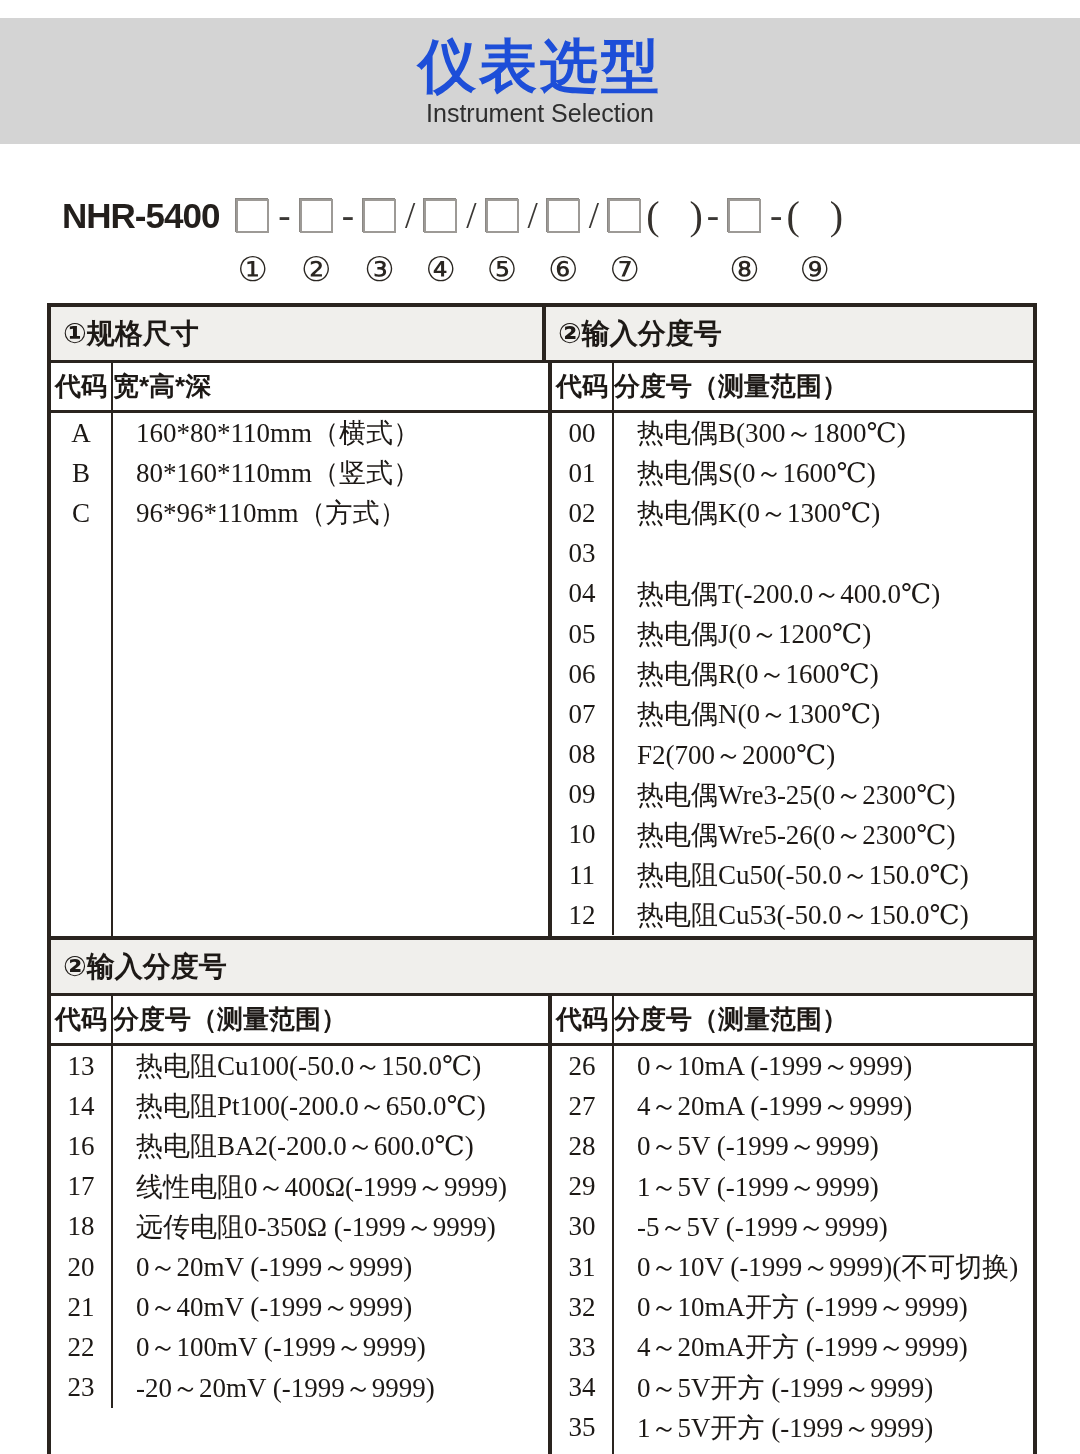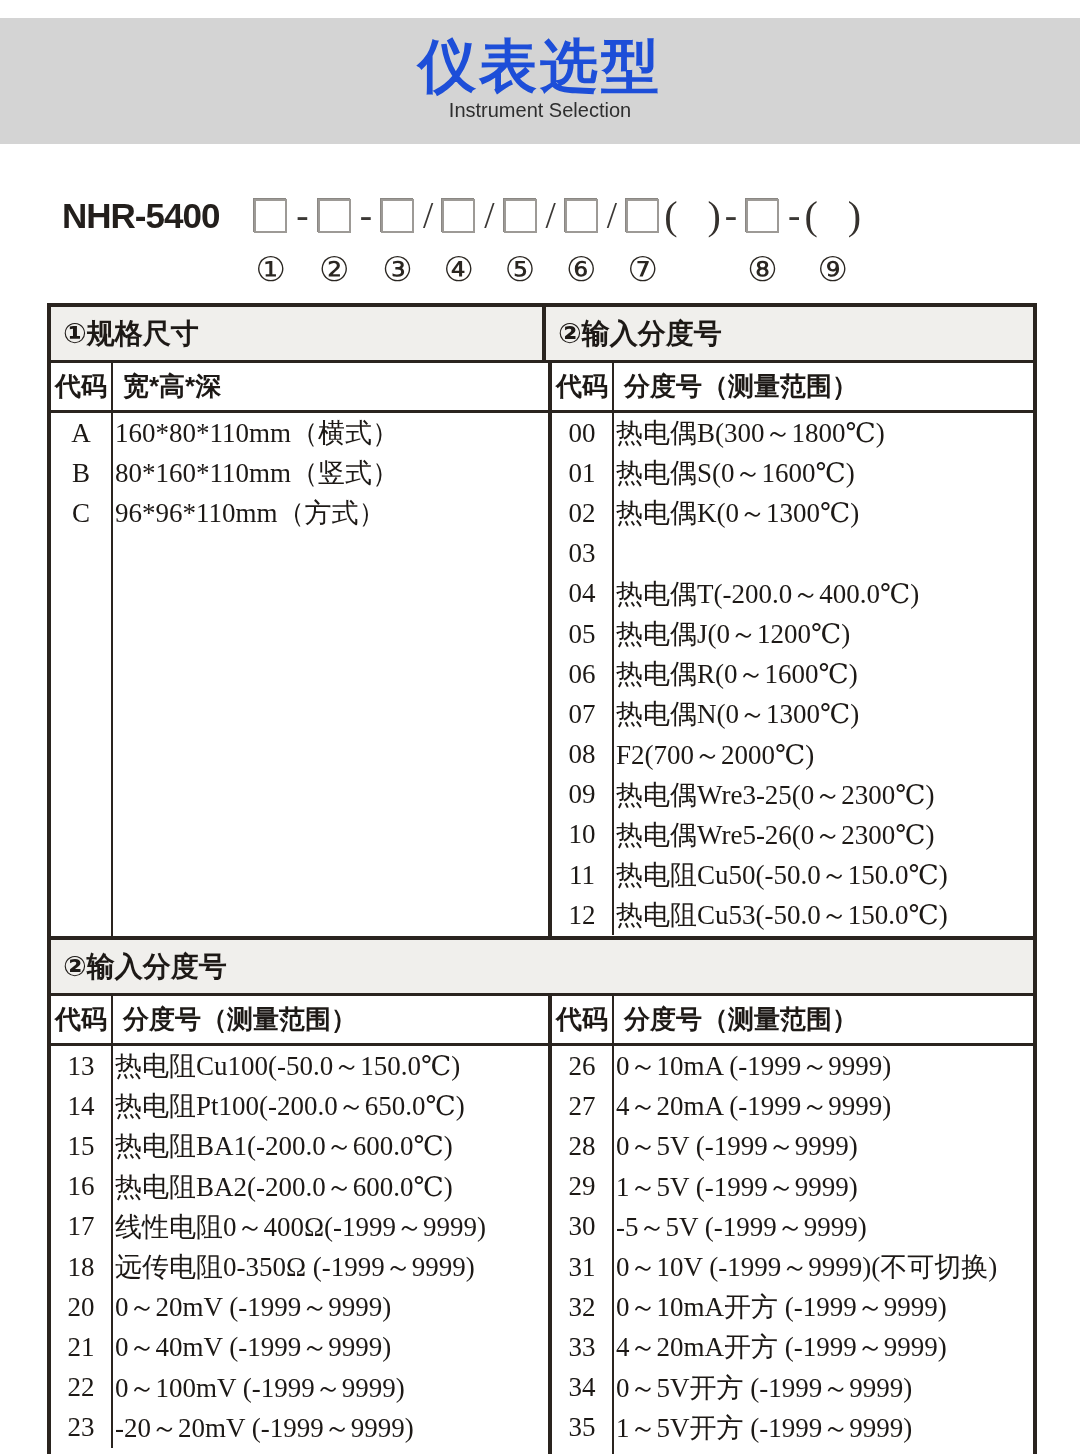--- a/index.html
+++ b/index.html
@@ -15,26 +15,26 @@
     text-align:center;
   }
   .banner-title {
     padding-top:18px;
     font-family:"Liberation Sans","DejaVu Sans",sans-serif;
     font-weight:bold; font-size:58px; line-height:1.05;
     letter-spacing:3px; color:#1d4ed8;
   }
   .banner-sub {
     font-family:"Liberation Sans","DejaVu Sans",sans-serif;
-    font-size:20px; color:#2e2e2e; margin-top:2px;
+    font-size:25px; color:#2e2e2e; margin-top:2px;
   }
   
   .model-line {
     margin:50px 0 0 62px;
-    display:flex; align-items:flex-start;gap:18px;
+    display:flex; align-items:flex-start;
   }
   .model-prefix {
     font-family:"Liberation Sans","DejaVu Sans",sans-serif;
     font-weight:bold; font-size:35px; line-height:44px;
     letter-spacing:-1px; margin-right:12px; color:#231f1c;
   }
   .token { display:flex; flex-direction:column; align-items:center; }
   .token .sym { height:44px; display:flex; align-items:center; justify-content:center; }
   .token.t-box { margin:0 5px; }
   .token.t-sep { margin:0 4px; }
@@ -71,32 +71,32 @@
     font-weight:bold; font-size:26px;
   }
   .half { display:flex; }
   .half.lh { width:497px; }
   .half.rh { flex:1; border-left:4px solid #2a241f; }
   .code-h {
     width:62px; border-right:2px solid #2a241f;
     display:flex; align-items:center; justify-content:center;
     padding:6px 0;
   }
-  .desc-h { flex:1; display:flex; align-items:center; padding-left:10px; white-space:nowrap; }
+  .desc-h { flex:1; display:flex; align-items:center; white-space:nowrap; }
   .tbody { display:flex; }
   .tbody .half { flex-direction:column; }
   .row { display:flex; height:40.2px; flex:0 0 auto; }
   .code-c {
     width:62px; border-right:2px solid #2a241f;
     display:flex; align-items:center; justify-content:center;
     font-size:27px;
   }
   .desc-c {
     flex:1; display:flex; align-items:center;
-    padding-left:2px; font-size:27px; white-space:nowrap;
+    padding-left:23px; font-size:27px; white-space:nowrap;
   }
   .fill-row { flex:1 1 auto; display:flex; }
   .body-1 { height:523px; }
   .body-2 { height:443px; }
 </style>
 </head>
 <body>
 
 <div class="banner">
   <div class="banner-title">仪表选型</div>
@@ -331,24 +331,20 @@
 
     <div class="row">
           <div class="code-c">13</div>
           <div class="desc-c">热电阻Cu100(-50.0～150.0℃)</div>
         </div>
         <div class="row">
           <div class="code-c">14</div>
           <div class="desc-c">热电阻Pt100(-200.0～650.0℃)</div>
         </div>
         <div class="row">
-          <div class="code-c">15</div>
-          <div class="desc-c">热电阻BA1(-200.0～600.0℃)</div>
-        </div>
-        <div class="row">
           <div class="code-c">16</div>
           <div class="desc-c">热电阻BA2(-200.0～600.0℃)</div>
         </div>
         <div class="row">
           <div class="code-c">17</div>
           <div class="desc-c">线性电阻0～400Ω(-1999～9999)</div>
         </div>
         <div class="row">
           <div class="code-c">18</div>
           <div class="desc-c">远传电阻0-350Ω (-1999～9999)</div>

